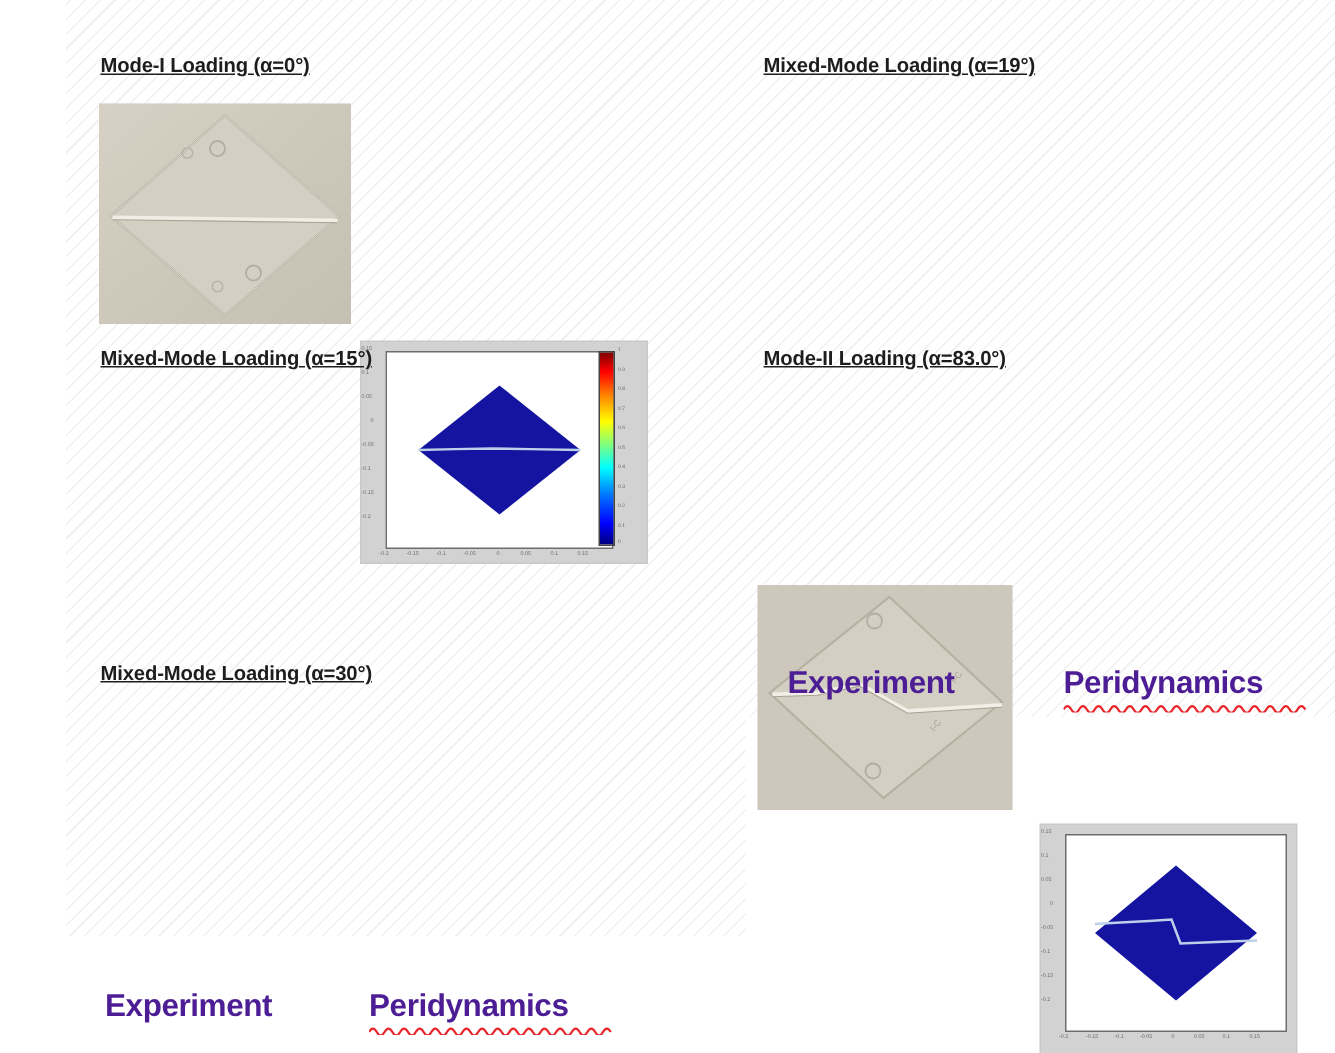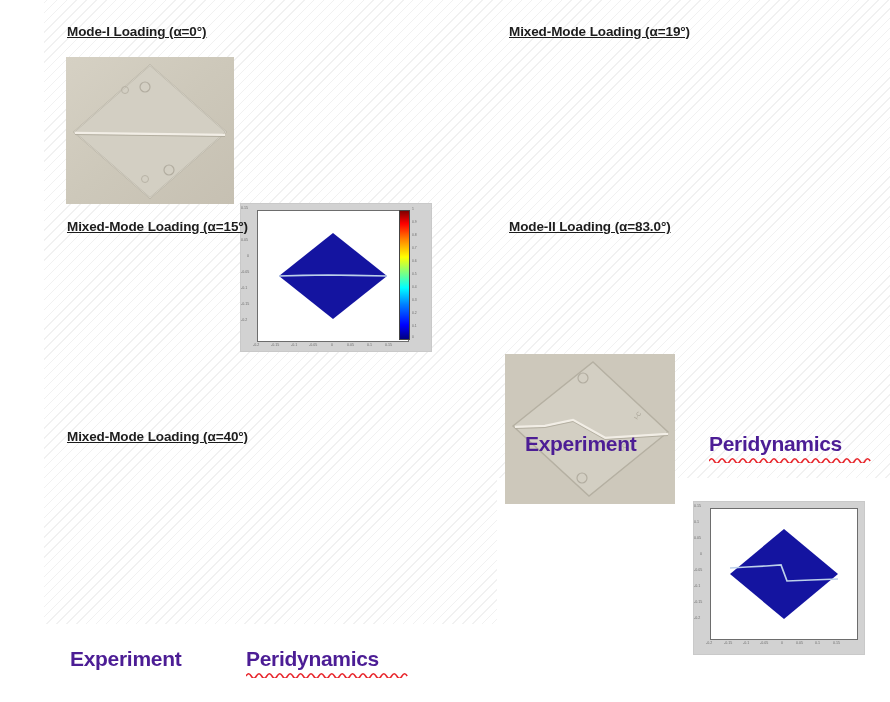--- a/index.html
+++ b/index.html
@@ -26,21 +26,21 @@
     background:#fff;z-index:1;
   }
   #bg-white-bottom{
     position:absolute;left:0;bottom:0;width:890px;height:78px;
     background:#fff;z-index:1;
   }
   #bg-white-block{
     position:absolute;left:497px;top:478px;width:393px;height:150px;
     background:#fff;z-index:1;
   }
-  .layer{position:absolute;z-index:3;}
+  .layer{position:absolute;z-index:3;margin-top:12px;}
 
   .panel-title{
     font-size:13.5px;
     font-weight:bold;
     color:#1d1d1d;
     text-decoration:underline;
     letter-spacing:-0.1px;
     white-space:nowrap;
   }
   .photo{
@@ -202,21 +202,21 @@
 
 <div class="layer" style="left:67px;top:219px;">
   <div class="panel-title">Mixed-Mode Loading (α=15°)</div>
 </div>
 
 <div class="layer" style="left:509px;top:219px;">
   <div class="panel-title">Mode-II Loading (α=83.0°)</div>
 </div>
 
 <div class="layer" style="left:67px;top:429px;">
-  <div class="panel-title">Mixed-Mode Loading (α=40°)</div>
+  <div class="panel-title">Mixed-Mode Loading (α=30°)</div>
 </div>
 
 <div class="layer" style="left:525px;top:432px;">
   <div class="bigcap">Experiment</div>
 </div>
 <div class="layer" style="left:709px;top:432px;position:absolute;">
   <div class="bigcap" style="position:relative;display:inline-block;">
     <span>Peridynamics</span>
     <svg class="squiggle" width="162" height="7" viewBox="0 0 162 7">
       <path d="M0,5 Q2.6,0.5 5.2,5 T10.4,5 T15.6,5 T20.8,5 T26,5 T31.2,5 T36.4,5 T41.6,5 T46.8,5 T52,5 T57.2,5 T62.4,5 T67.6,5 T72.8,5 T78,5 T83.2,5 T88.4,5 T93.6,5 T98.8,5 T104,5 T109.2,5 T114.4,5 T119.6,5 T124.8,5 T130,5 T135.2,5 T140.4,5 T145.6,5 T150.8,5 T156,5 T161.2,5" fill="none" stroke="#e8262c" stroke-width="1.5"></path>

